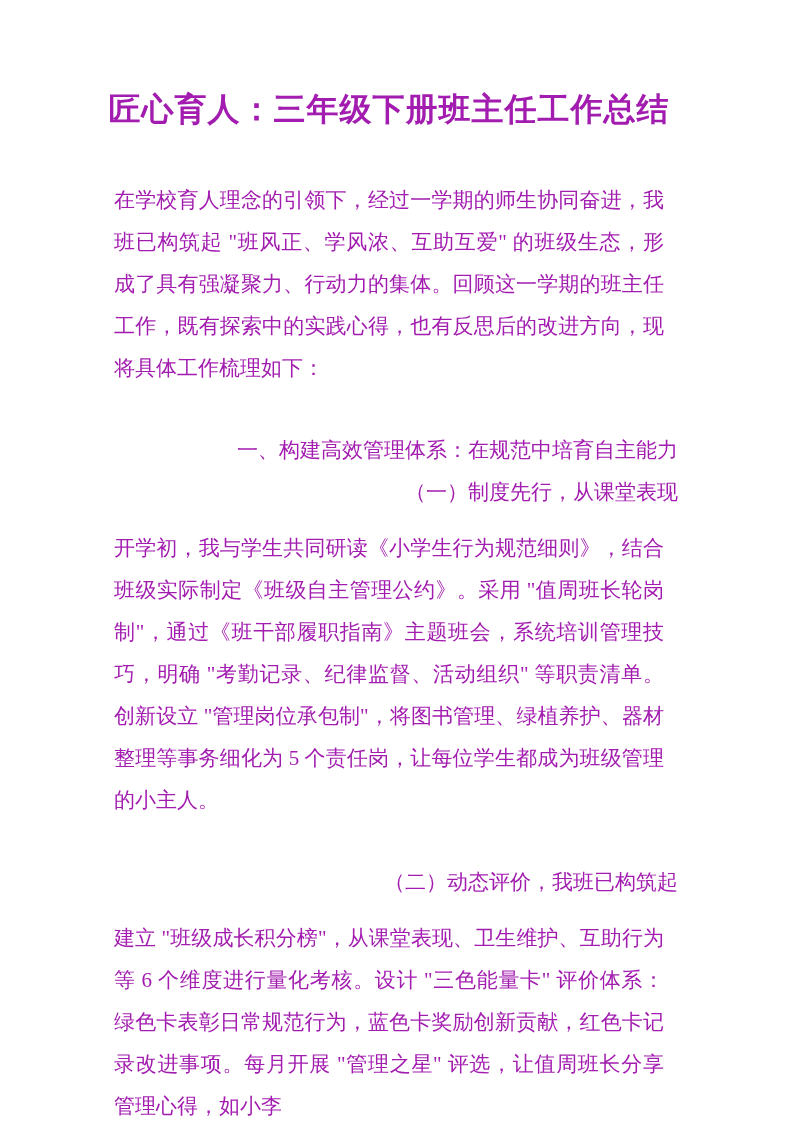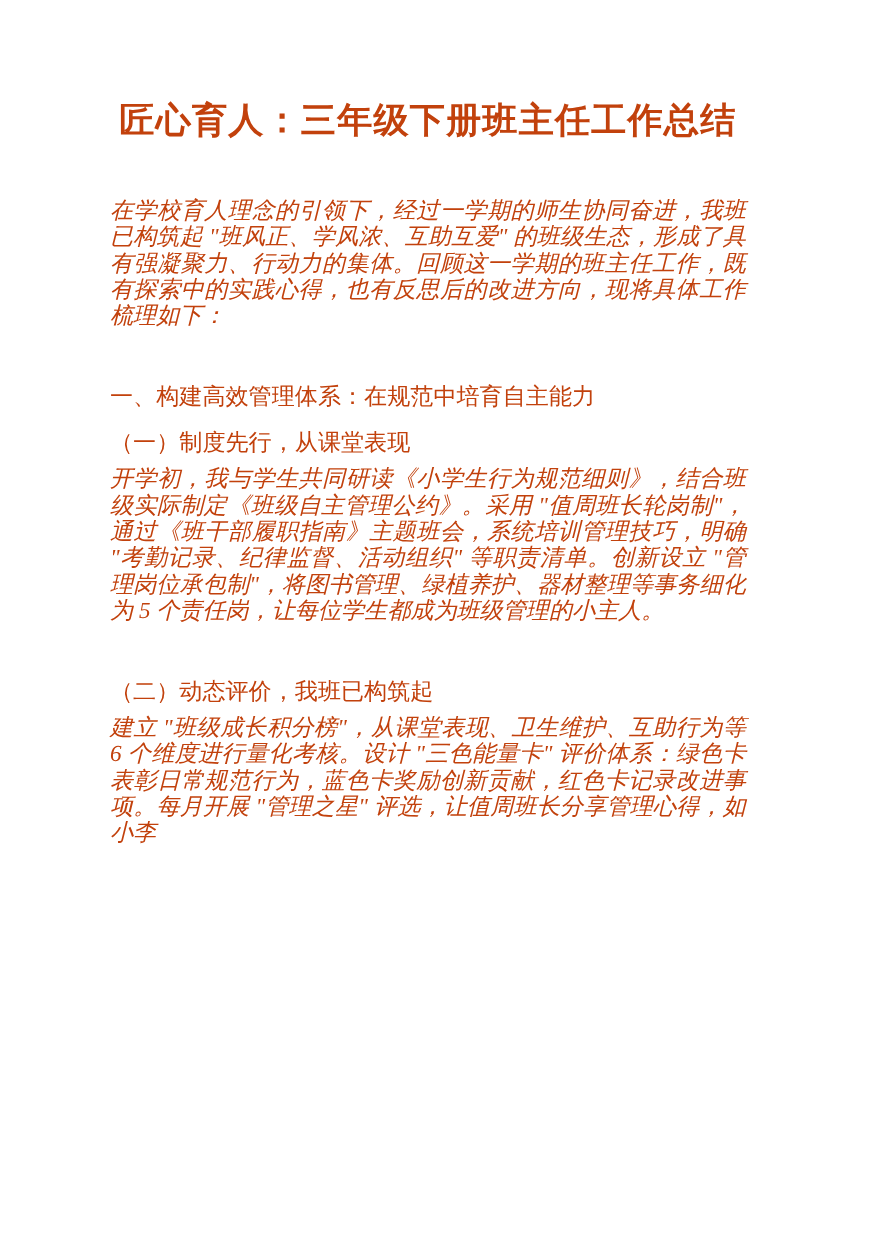--- a/index.html
+++ b/index.html
@@ -7,48 +7,47 @@
     padding: 0;
     background: #ffffff;
   }
   .page {
     position: relative;
     width: 793px;
     height: 1122px;
     background: #ffffff;
     overflow: hidden;
     font-family: "Liberation Serif", "DejaVu Serif", serif;
-    color: #c2410c;
+    color: #a21caf;
     box-sizing: border-box;
     padding: 86px 115px 0 100px;
   }
   .doc-title {
     font-size: 32px;
     line-height: 46px;
     font-weight: bold;
     text-align: center;
     letter-spacing: 1px;
     margin: 0 0 47px 0;
   }
   .body-text {
     font-size: 21px;
-    line-height: 24px;
+    line-height: 42px;
     text-align: justify;
     text-justify: inter-ideograph;
-    margin: 0;
+    margin: 14px;
     word-break: break-all;
-    font-style: italic;
   }
   .para-gap {
     margin-bottom: 40px;
   }
   .heading-line {
     font-size: 21px;
     line-height: 42px;
-    text-align: left;
+    text-align: right;
     margin: 0;
   }
 </style>
 </head>
 <body>
 
 <div class="page">
 
   <h1 class="doc-title">匠心育人：三年级下册班主任工作总结</h1>
 

